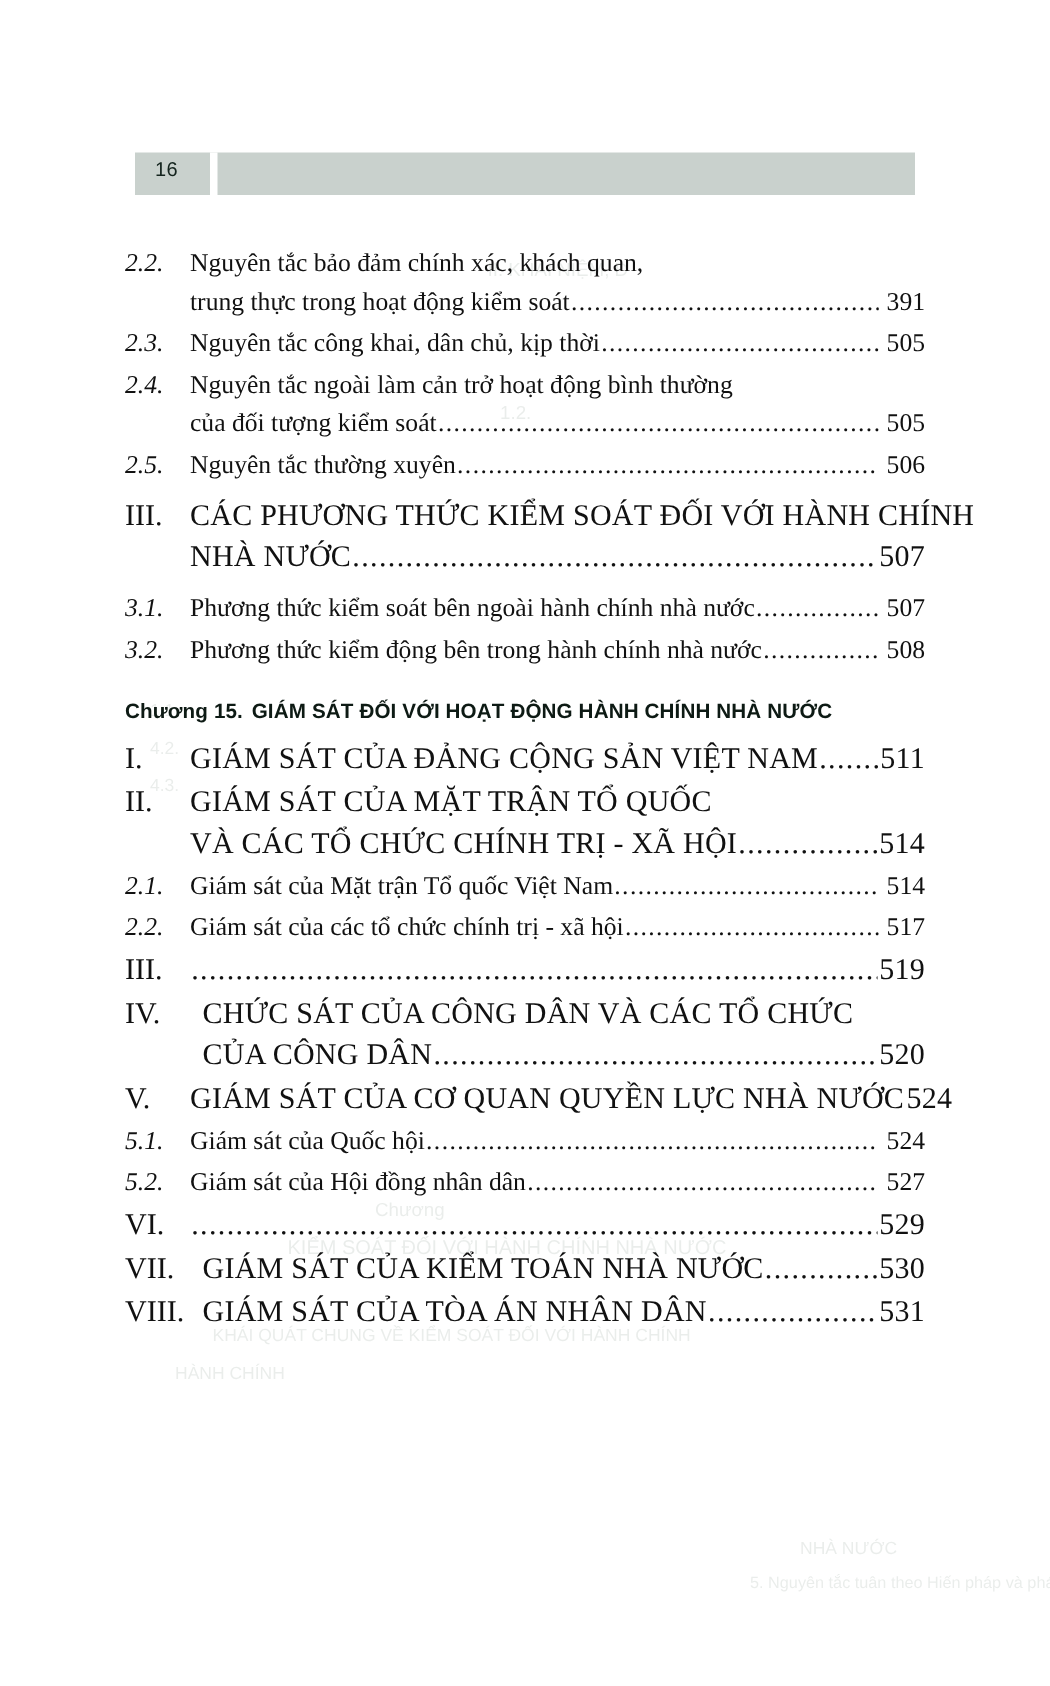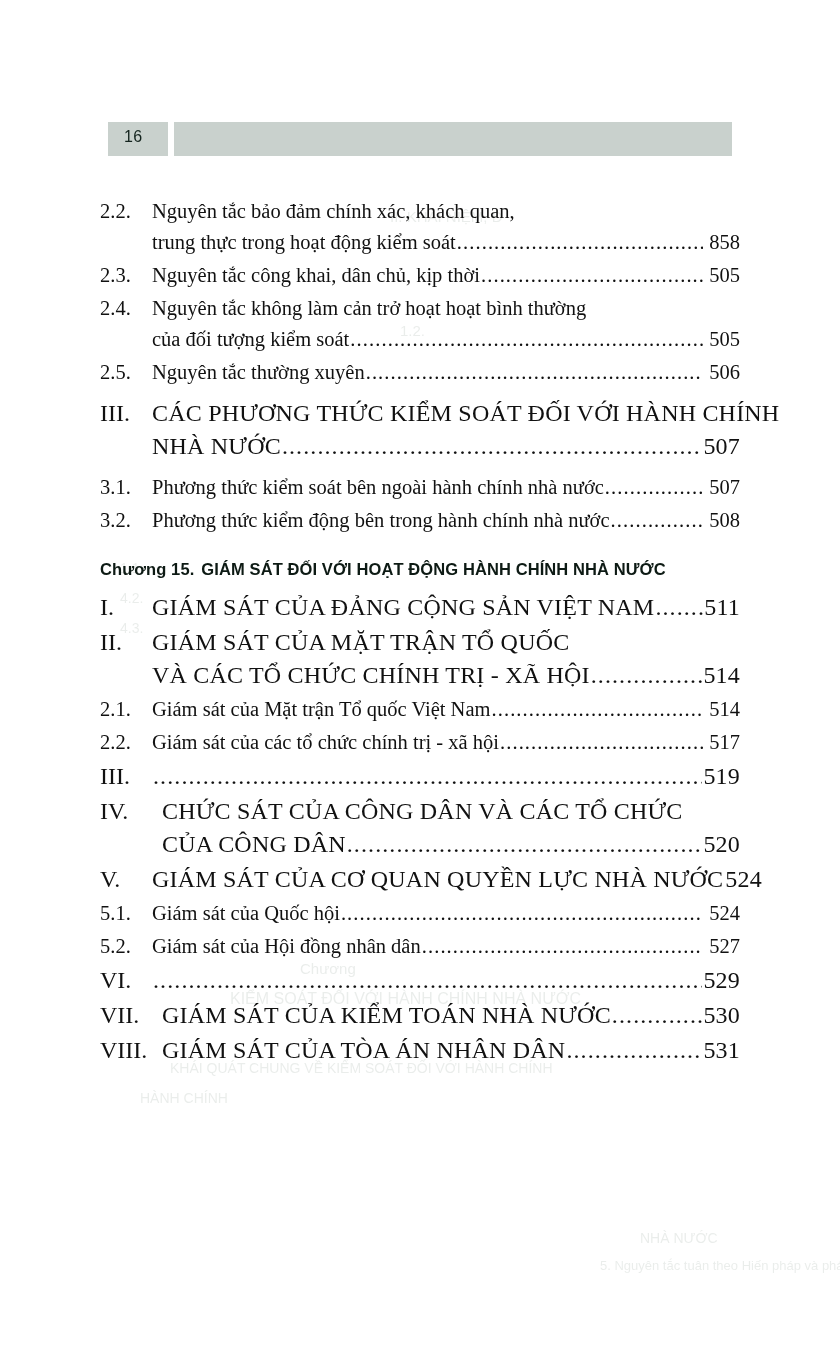--- a/index.html
+++ b/index.html
@@ -110,21 +110,21 @@
     white-space: nowrap;
     min-width: 36px;
   }
   .line.nodots .dots { visibility: hidden; }
 
   
   .lvl-sub {
     font-size: 20.5px;
     line-height: 31px;
   }
-  .lvl-sub .num { width: 52px; }
+  .lvl-sub .num { width: 52px; font-style: italic; }
 
   
   .lvl-roman {
     font-size: 24px;
     line-height: 33px;
   }
   .lvl-roman .num { width: 52px; }
   .lvl-roman .txt,
   .lvl-roman .pg { letter-spacing: .2px; }
 
@@ -183,41 +183,41 @@
       <div class="num">2.2.</div>
       <div class="body">
         <div class="line nodots">
           <span class="txt">Nguyên tắc bảo đảm chính xác, khách quan,</span>
           <span class="dots">....................................................................................................................</span>
           <span class="pg"></span>
         </div>
         <div class="line">
           <span class="txt">trung thực trong hoạt động kiểm soát</span>
           <span class="dots">....................................................................................................................</span>
-          <span class="pg">858</span>
+          <span class="pg">391</span>
         </div>
       </div>
     </div>
 
     <div class="entry lvl-sub">
       <div class="num">2.3.</div>
       <div class="body">
         <div class="line">
           <span class="txt">Nguyên tắc công khai, dân chủ, kịp thời</span>
           <span class="dots">....................................................................................................................</span>
           <span class="pg">505</span>
         </div>
       </div>
     </div>
 
     <div class="entry lvl-sub">
       <div class="num">2.4.</div>
       <div class="body">
         <div class="line nodots">
-          <span class="txt">Nguyên tắc không làm cản trở hoạt hoạt bình thường</span>
+          <span class="txt">Nguyên tắc ngoài làm cản trở hoạt động bình thường</span>
           <span class="dots">....................................................................................................................</span>
           <span class="pg"></span>
         </div>
         <div class="line">
           <span class="txt">của đối tượng kiểm soát</span>
           <span class="dots">....................................................................................................................</span>
           <span class="pg">505</span>
         </div>
       </div>
     </div>

